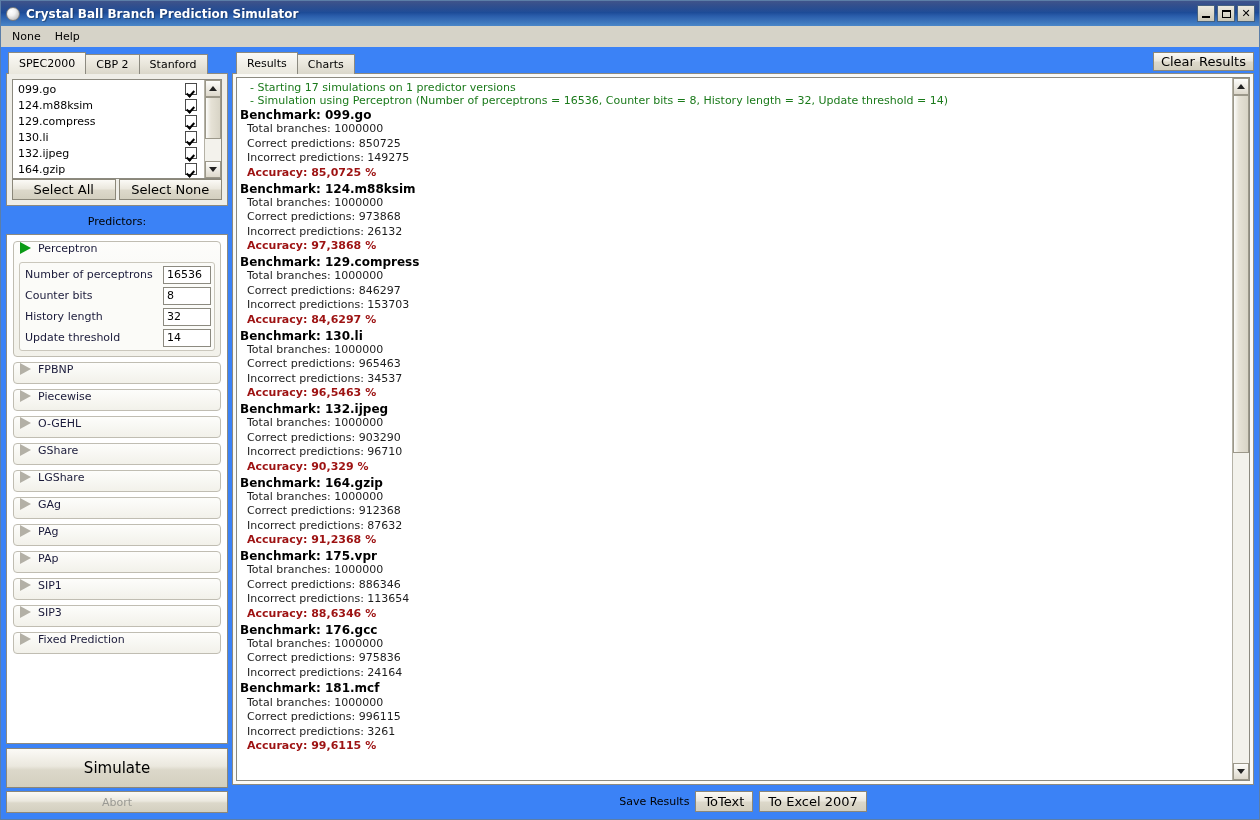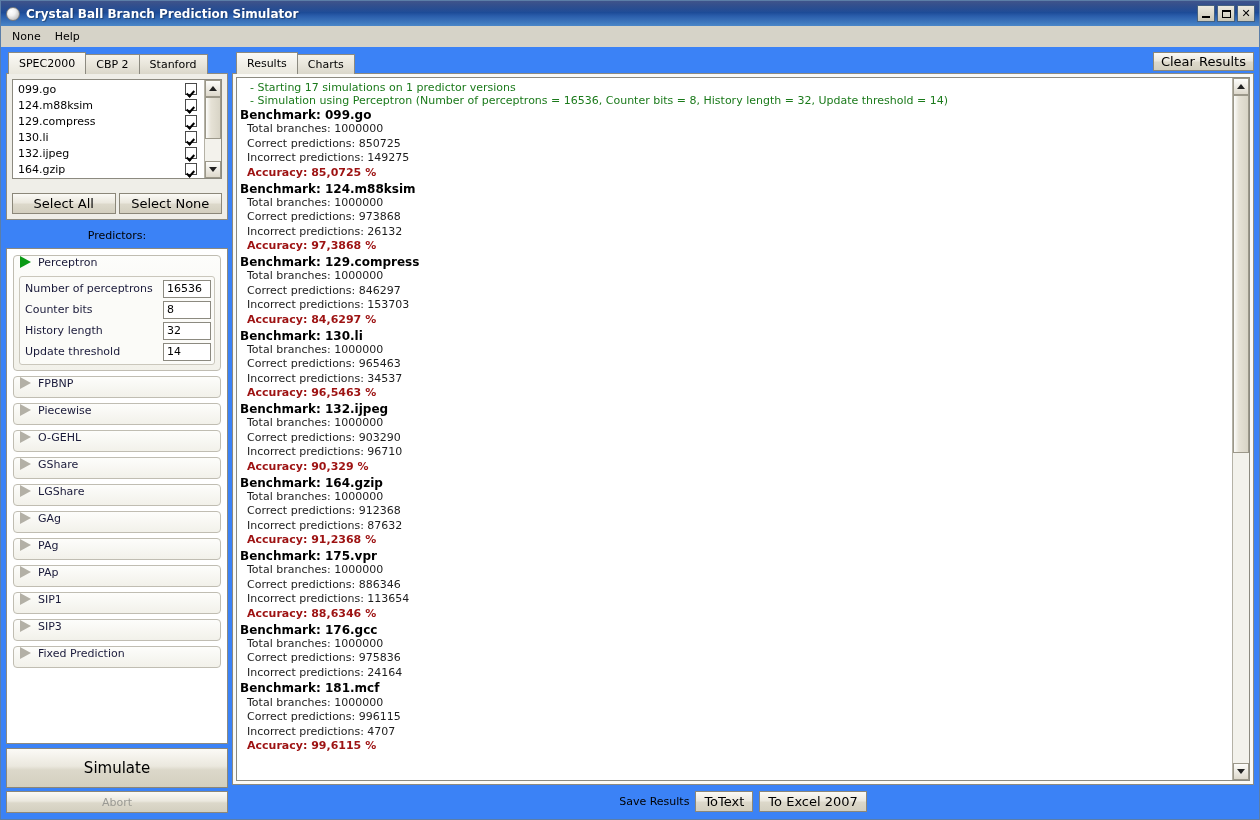--- a/index.html
+++ b/index.html
@@ -186,21 +186,21 @@
   .vscroll-track { flex: 1 1 auto; background: #f3f2ec; position: relative; }
   .vscroll-thumb {
     position: absolute; left: 0; right: 0;
     background: linear-gradient(to right, #fdfdfb 0%, #e6e2d6 35%, #d8d4c6 100%);
     border: 1px solid #9c988a;
   }
 
   
   #select-buttons {
     display: flex; gap: 3px;
-    margin-top: 14px;
+    margin-top: 0;
   }
   .btn {
     background: linear-gradient(to bottom, #fbfaf6 0%, #ebe8de 45%, #dcd8ca 55%, #d3cfbf 100%);
     border: 1px solid #8b8779;
     font-size: 13px; color: #000;
     display: flex; align-items: center; justify-content: center;
     height: 21px;
     cursor: default;
     white-space: nowrap;
   }
@@ -629,21 +629,21 @@
               <div class="bm-title"><span>Benchmark:</span> <span>176.gcc</span></div>
               <div class="bm-stat"><span>Total branches:</span> <span>1000000</span></div>
               <div class="bm-stat"><span>Correct predictions:</span> <span>975836</span></div>
               <div class="bm-stat"><span>Incorrect predictions:</span> <span>24164</span></div>
             </div>
 
             <div class="bm-block">
               <div class="bm-title"><span>Benchmark:</span> <span>181.mcf</span></div>
               <div class="bm-stat"><span>Total branches:</span> <span>1000000</span></div>
               <div class="bm-stat"><span>Correct predictions:</span> <span>996115</span></div>
-              <div class="bm-stat"><span>Incorrect predictions:</span> <span>4707</span></div>
+              <div class="bm-stat"><span>Incorrect predictions:</span> <span>3261</span></div>
               <div class="bm-accuracy"><span>Accuracy:</span> <span>99,6115</span> <span>%</span></div>
             </div>
 
           </div>
 
           <div class="vscroll">
             <div class="vscroll-btn">
                 <span class="arrow-up"></span>
               </div>
             <div class="vscroll-track">

